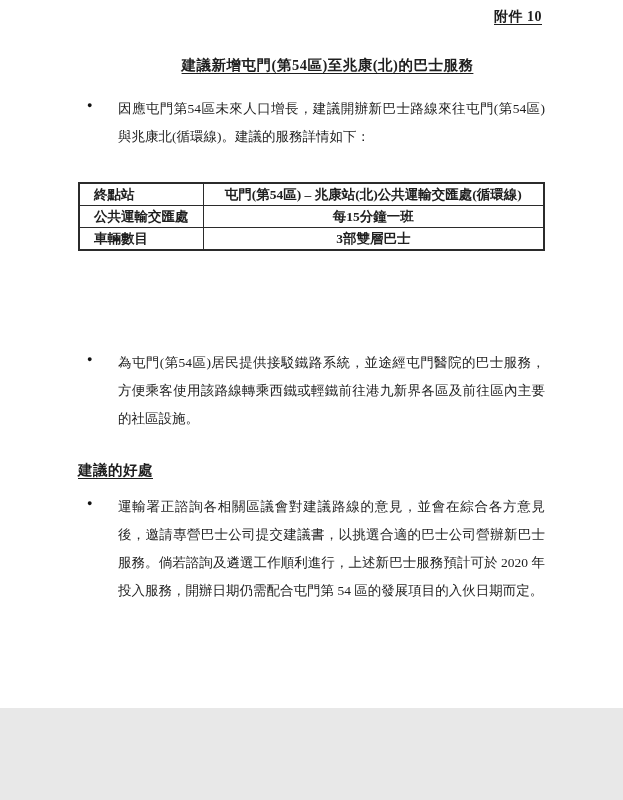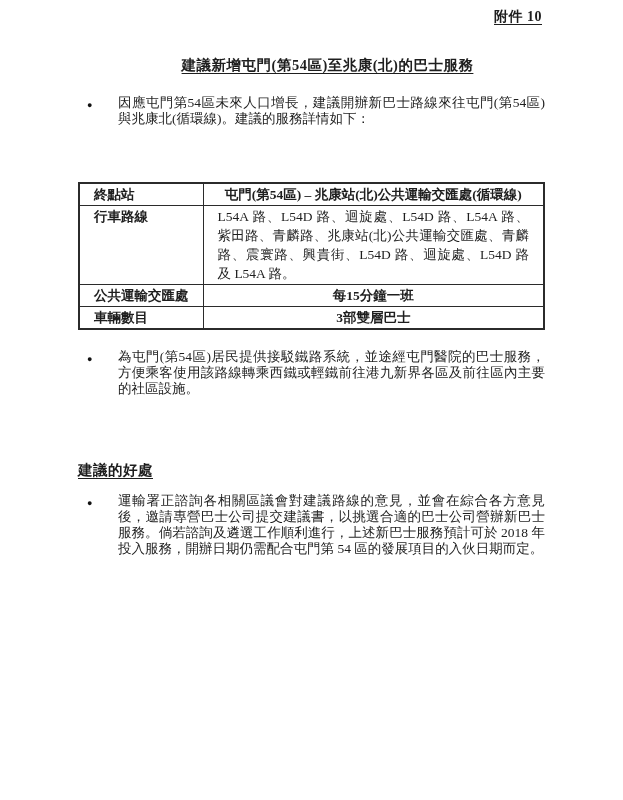--- a/index.html
+++ b/index.html
@@ -1,18 +1,18 @@
 <!DOCTYPE html>
 <html lang="zh-Hant"><head>
 <meta charset="utf-8">
 <style>
   html,body{margin:0;padding:0;background:#e8e8e8;}
   .page{
     position:relative;
-    width:623px;height:800px;
+    width:623px;height:708px;
     margin:0 auto;
     background:#ffffff;
     font-family:"Liberation Serif","DejaVu Serif",serif;
     color:#1e1e1e;
     overflow:hidden;
   }
   .appendix{
     position:absolute;top:8px;left:494px;
     font-size:14px;font-weight:bold;
     text-decoration:underline;
@@ -39,21 +39,21 @@
   }
   .bullet{display:flex;align-items:flex-start;}
   .bullet .dot{
     flex:0 0 40px;
     font-size:9px;line-height:20px;
     padding-left:9px;box-sizing:border-box;
     color:#111;
   }
   .bullet .btext{
     flex:1;margin:0;
-    font-size:13.5px;line-height:16px;
+    font-size:13.5px;line-height:28px;
     text-align:justify;
     text-justify:inter-ideograph;
   }
   .svc-table{
     position:absolute;top:182px;left:78px;
     width:467px;
     border-collapse:collapse;
     font-size:13.5px;
   }
   .svc-table td{
@@ -87,24 +87,20 @@
     </div>
   </div>
 
   <table class="svc-table">
     <tbody>
       <tr>
         <td class="lbl">終點站</td>
         <td class="val-center">屯門(第54區) –  兆康站(北)公共運輸交匯處(循環線)</td>
       </tr>
       <tr>
-        <td class="lbl">行車路線</td>
-        <td class="val-left">L54A 路、L54D 路、迴旋處、L54D 路、L54A 路、紫田路、青麟路、兆康站(北)公共運輸交匯處、青麟路、震寰路、興貴街、L54D 路、迴旋處、L54D 路及 L54A 路。</td>
-      </tr>
-      <tr>
         <td class="lbl">公共運輸交匯處</td>
         <td class="val-center">每15分鐘一班</td>
       </tr>
       <tr>
         <td class="lbl">車輛數目</td>
         <td class="val-center">3部雙層巴士</td>
       </tr>
     </tbody>
   </table>
 
@@ -112,17 +108,17 @@
     <div class="bullet">
       <span class="dot">●</span>
       <p class="btext">為屯門(第54區)居民提供接駁鐵路系統，並途經屯門醫院的巴士服務，方便乘客使用該路線轉乘西鐵或輕鐵前往港九新界各區及前往區內主要的社區設施。</p>
     </div>
   </div>
 
   <div class="section sec-3">
     <h2 class="sec-heading">建議的好處</h2>
     <div class="bullet">
       <span class="dot">●</span>
-      <p class="btext">運輸署正諮詢各相關區議會對建議路線的意見，並會在綜合各方意見後，邀請專營巴士公司提交建議書，以挑選合適的巴士公司營辦新巴士服務。倘若諮詢及遴選工作順利進行，上述新巴士服務預計可於 2018 年投入服務，開辦日期仍需配合屯門第 54 區的發展項目的入伙日期而定。</p>
+      <p class="btext">運輸署正諮詢各相關區議會對建議路線的意見，並會在綜合各方意見後，邀請專營巴士公司提交建議書，以挑選合適的巴士公司營辦新巴士服務。倘若諮詢及遴選工作順利進行，上述新巴士服務預計可於 2020 年投入服務，開辦日期仍需配合屯門第 54 區的發展項目的入伙日期而定。</p>
     </div>
   </div>
 
 </div>
 
 </body></html>

